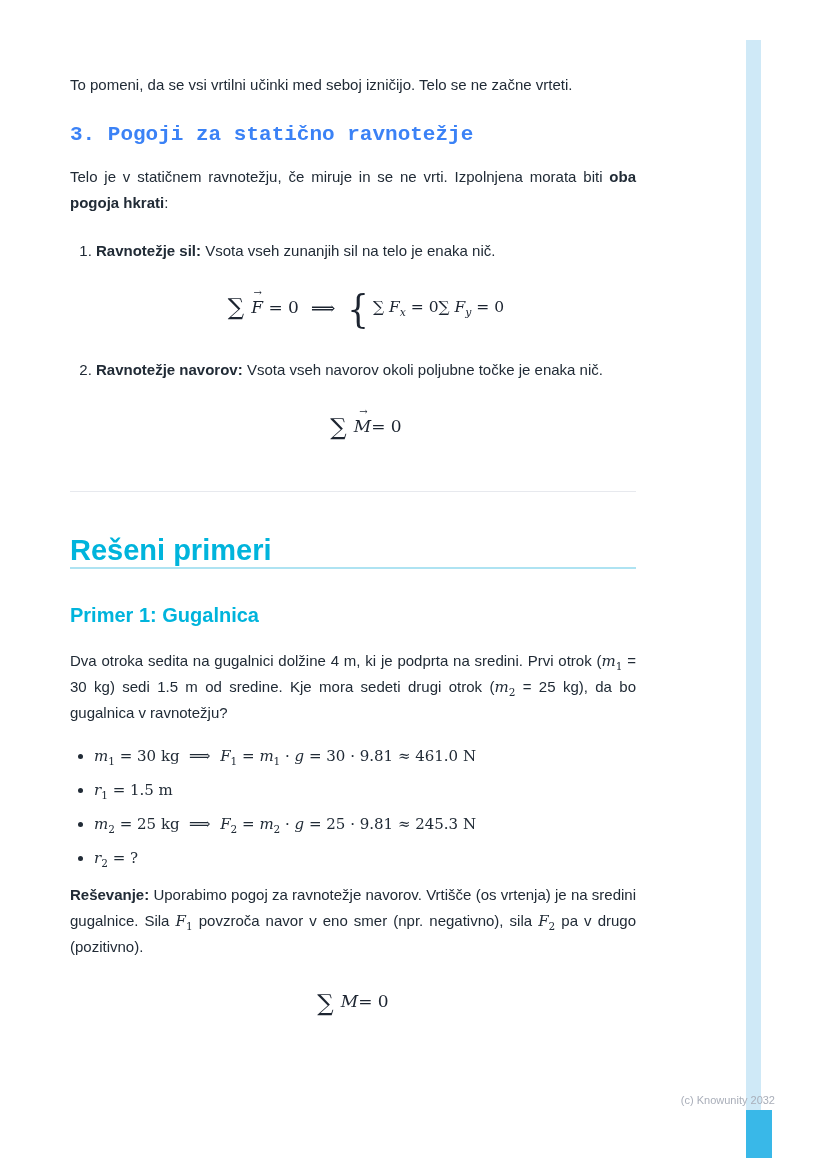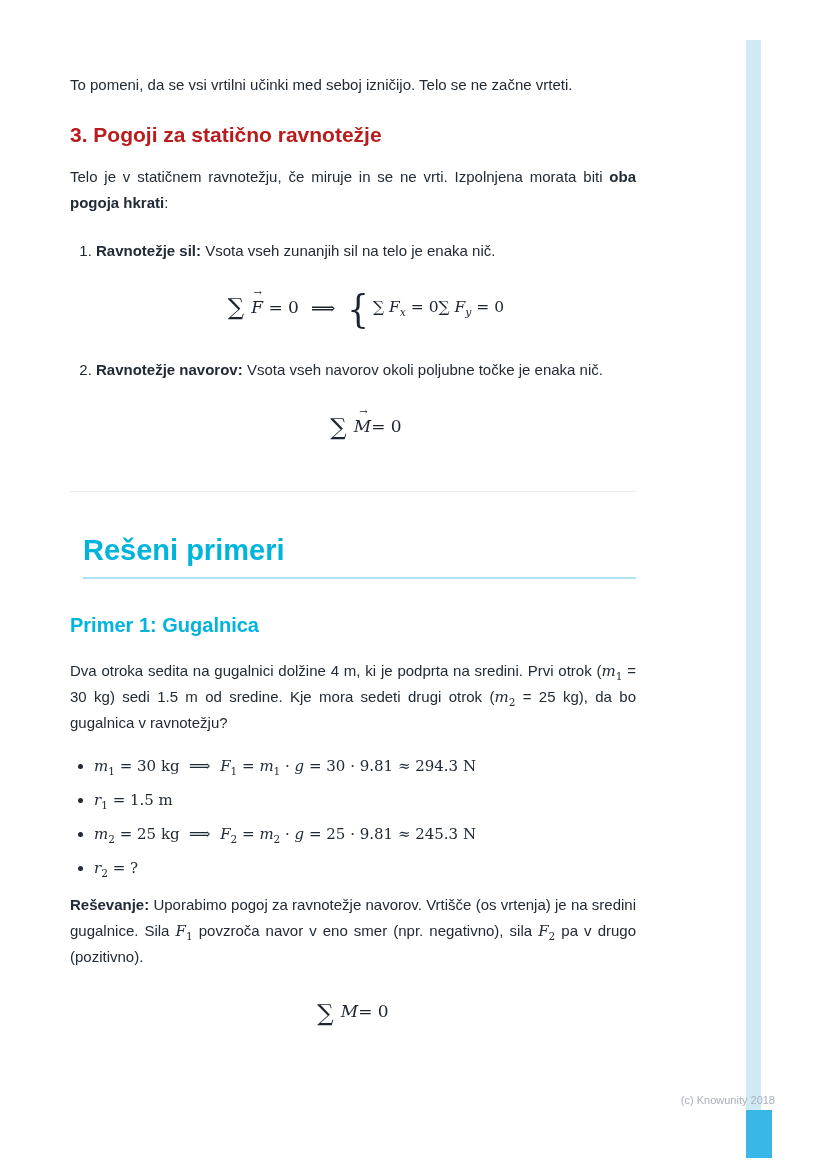--- a/index.html
+++ b/index.html
@@ -8,25 +8,25 @@
     overflow:hidden;
     font-family:"Liberation Sans","DejaVu Sans",sans-serif;
     color:#212b36;
   }
   .content { position:absolute; left:70px; top:0; width:566px; padding-top:72px; }
 
   p { margin:0; font-size:15px; line-height:26px; }
   .just { text-align:justify; }
 
   h1.chapter {
-    margin:42px 0 0 13px; font-size:29px; line-height:32px; font-weight:700;
-    color:#00b4dc; padding-bottom:11px; border-bottom:2px solid #aee3f2;
+    margin:42px 0 0 0; font-size:29px; line-height:32px; font-weight:700;
+    color:#00b4dc; padding-bottom:1px; border-bottom:2px solid #aee3f2;
   }
   h2.section {
-    margin:24px 0 10px 0; font-size:21px; line-height:26px; font-weight:700; color:#b91c1c;
+    margin:24px 0 10px 0; font-size:21px; line-height:26px; font-weight:700; color:#3b82f6;font-family:Liberation Mono, monospace;
   }
   h3.example {
     margin:34px 0 0 0; font-size:20px; line-height:25px; font-weight:700; color:#00b4dc;
   }
   .lead { margin-top:16px; }
   .intro-p { margin-top:0; }
   .example-intro { margin-top:20px; }
   .solving { }
   .data-label { margin-top:24px; font-weight:700; }
 
@@ -112,33 +112,33 @@
     <hr class="divider">
 
     <h1 class="chapter">Rešeni primeri</h1>
 
     <h3 class="example">Primer 1: Gugalnica</h3>
 
     <p class="example-intro just"><span class="sg-t">Dva otroka sedita na gugalnici dolžine 4 m, ki je podprta na sredini. Prvi otrok (</span><span class="sg-i">m</span><sub class="sg-sub">1</sub><span class="sg-t"> = 30 kg) sedi 1.5 m od sredine. Kje mora sedeti drugi otrok (</span><span class="sg-i">m</span><sub class="sg-sub">2</sub><span class="sg-t"> = 25 kg), da bo gugalnica v ravnotežju?</span></p>
 
 
     <ul class="bullets">
-      <li><span class="sg-i">m</span><sub class="sg-sub">1</sub><span class="sg-n"> = 30 kg&nbsp;&nbsp;⟹&nbsp;&nbsp;</span><span class="sg-i">F</span><sub class="sg-sub">1</sub><span class="sg-n"> = </span><span class="sg-i">m</span><sub class="sg-sub">1</sub><span class="sg-n"> · </span><span class="sg-i">g</span><span class="sg-n"> = 30 · 9.81 ≈ 294.3 N</span></li>
+      <li><span class="sg-i">m</span><sub class="sg-sub">1</sub><span class="sg-n"> = 30 kg&nbsp;&nbsp;⟹&nbsp;&nbsp;</span><span class="sg-i">F</span><sub class="sg-sub">1</sub><span class="sg-n"> = </span><span class="sg-i">m</span><sub class="sg-sub">1</sub><span class="sg-n"> · </span><span class="sg-i">g</span><span class="sg-n"> = 30 · 9.81 ≈ 461.0 N</span></li>
       <li><span class="sg-i">r</span><sub class="sg-sub">1</sub><span class="sg-n"> = 1.5 m</span></li>
       <li><span class="sg-i">m</span><sub class="sg-sub">2</sub><span class="sg-n"> = 25 kg&nbsp;&nbsp;⟹&nbsp;&nbsp;</span><span class="sg-i">F</span><sub class="sg-sub">2</sub><span class="sg-n"> = </span><span class="sg-i">m</span><sub class="sg-sub">2</sub><span class="sg-n"> · </span><span class="sg-i">g</span><span class="sg-n"> = 25 · 9.81 ≈ 245.3 N</span></li>
       <li><span class="sg-i">r</span><sub class="sg-sub">2</sub><span class="sg-n"> = ?</span></li>
     </ul>
 
     <p class="solving just"><span class="sg-b">Reševanje:</span><span class="sg-t"> Uporabimo pogoj za ravnotežje navorov. Vrtišče (os vrtenja) je na sredini gugalnice. Sila </span><span class="sg-i">F</span><sub class="sg-sub">1</sub><span class="sg-t"> povzroča navor v eno smer (npr. negativno), sila </span><span class="sg-i">F</span><sub class="sg-sub">2</sub><span class="sg-t"> pa v drugo (pozitivno).</span></p>
 
     <div class="formula formula-last">
         <span class="sg-sum">∑</span>
         <span class="sg-i">M</span>
         <span class="sg-n"> = 0</span>
       </div>
 
   </div>
 
-  <div class="footer-credit">(c) Knowunity 2018</div>
+  <div class="footer-credit">(c) Knowunity 2032</div>
 
   <div class="scroll-track"></div>
   <div class="scroll-thumb"></div>
 </div>
 
 </body></html>

